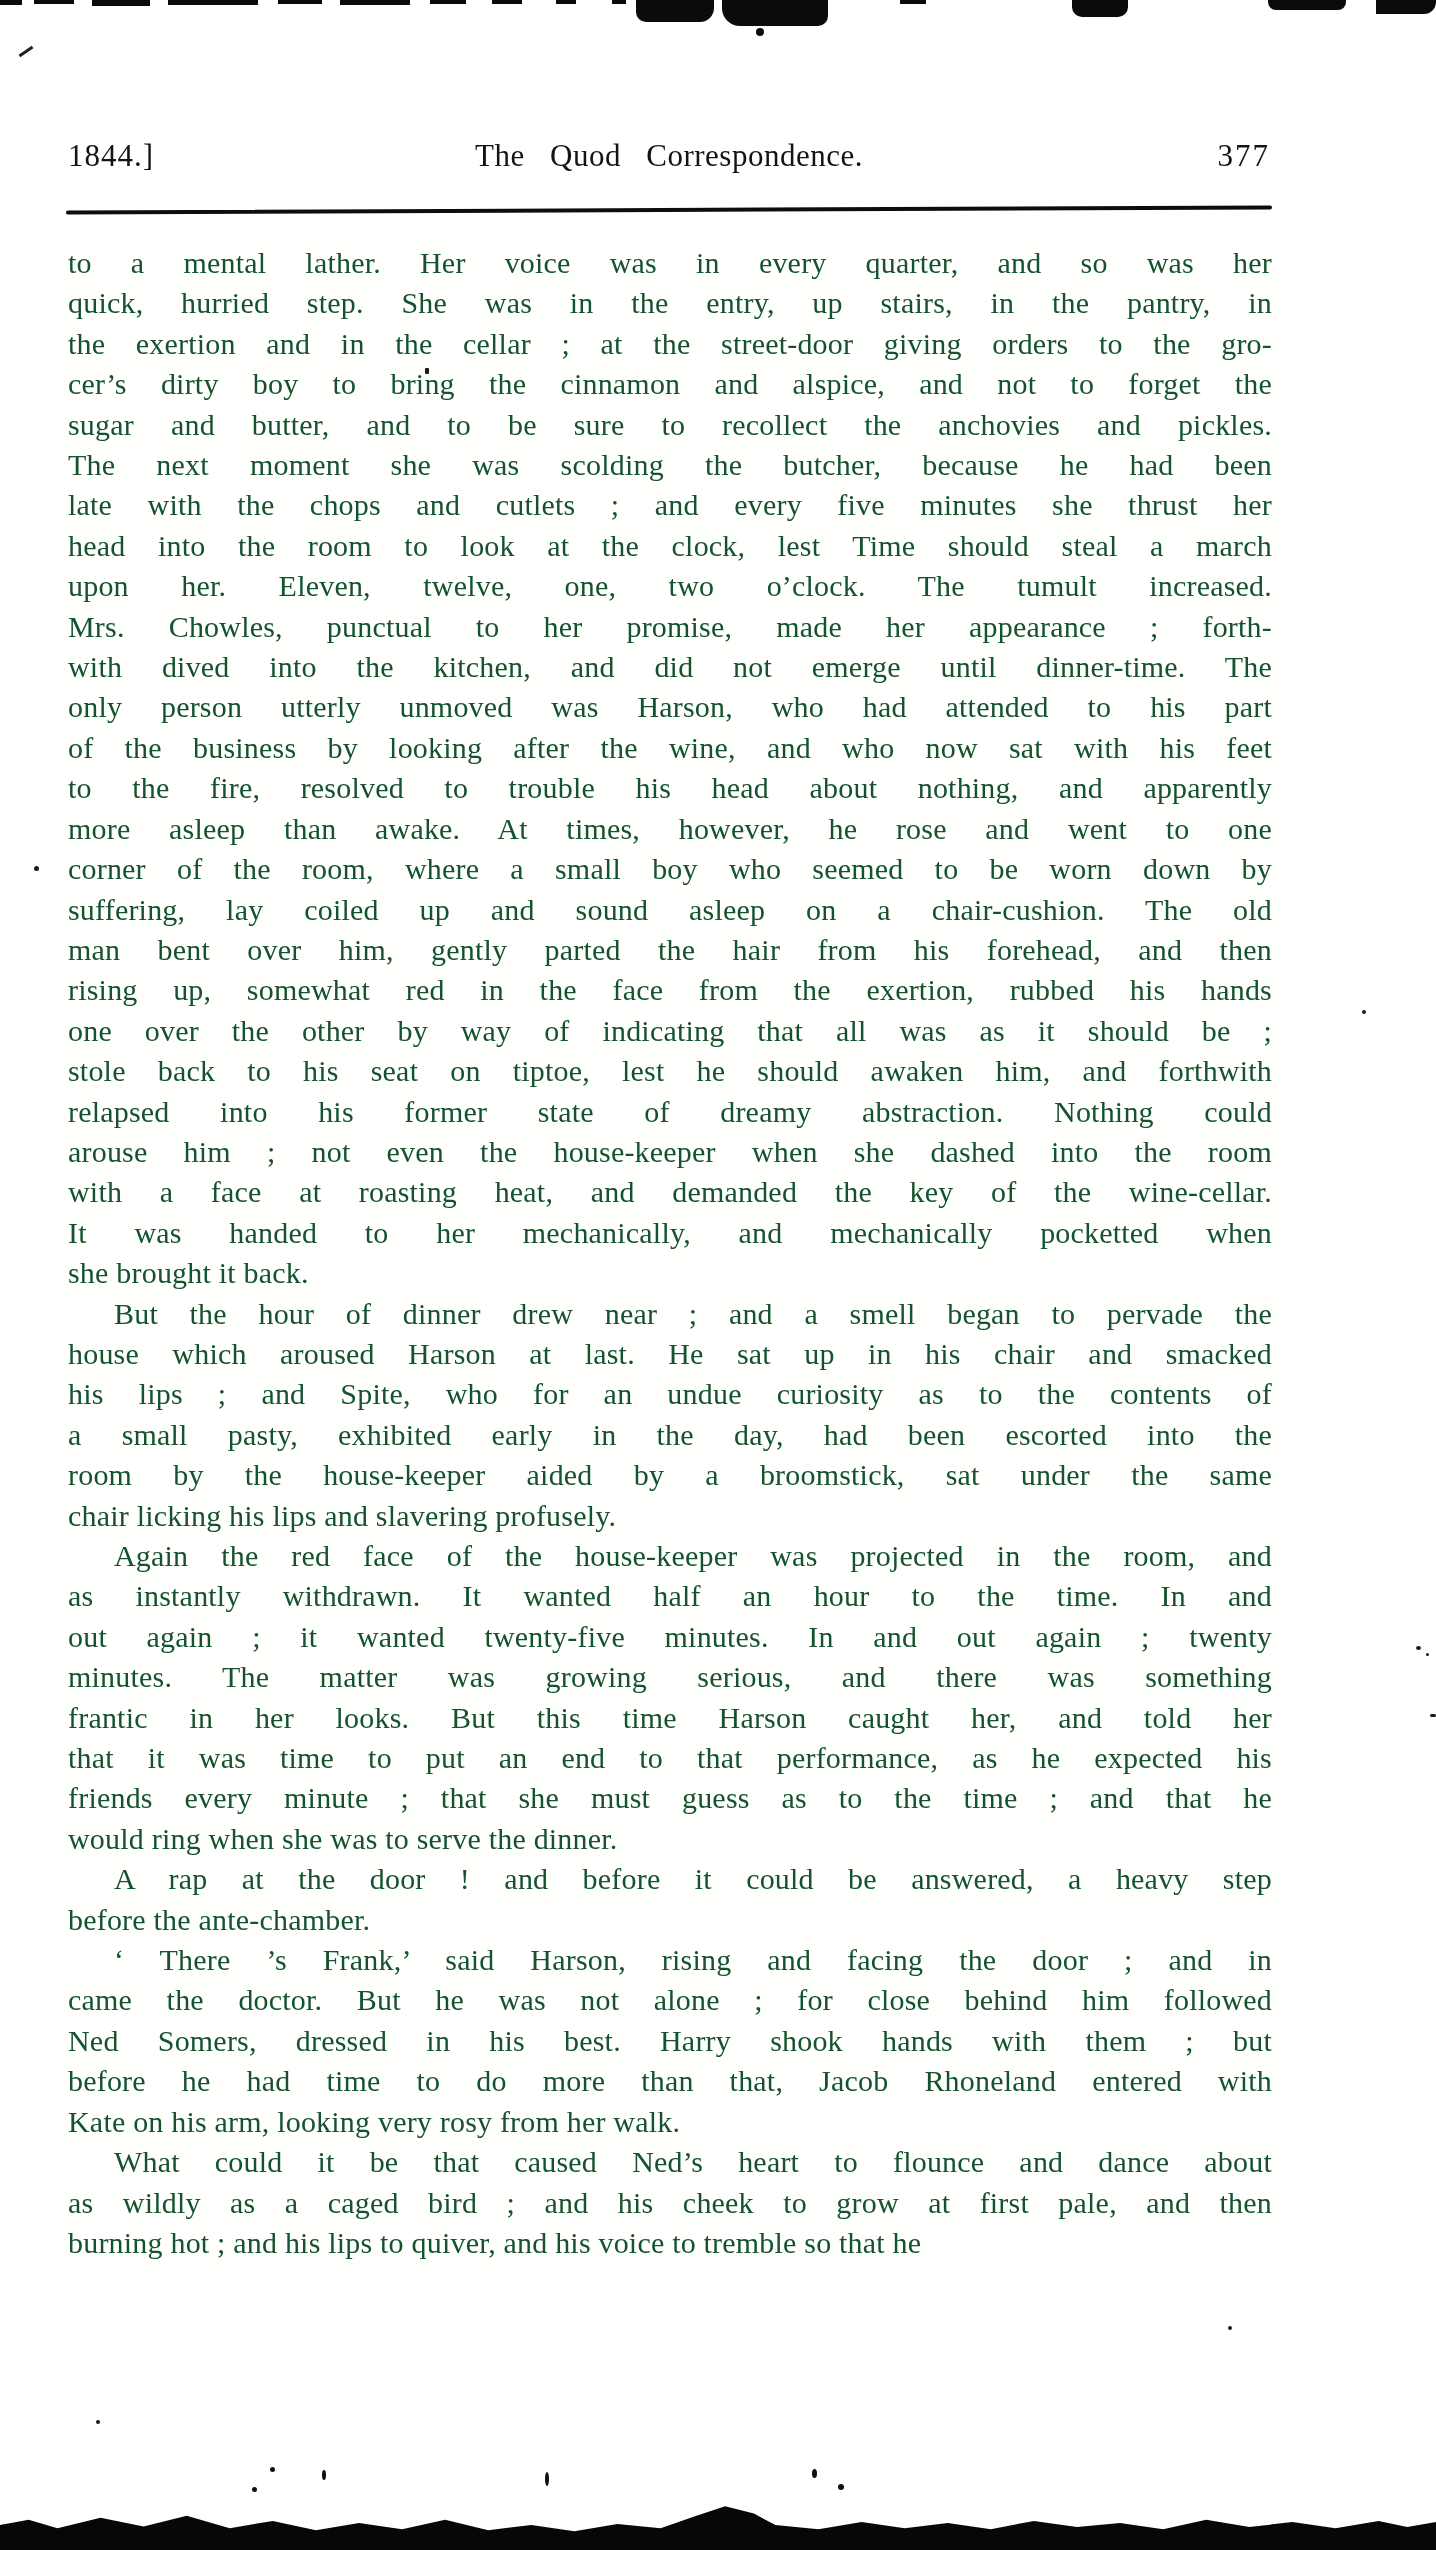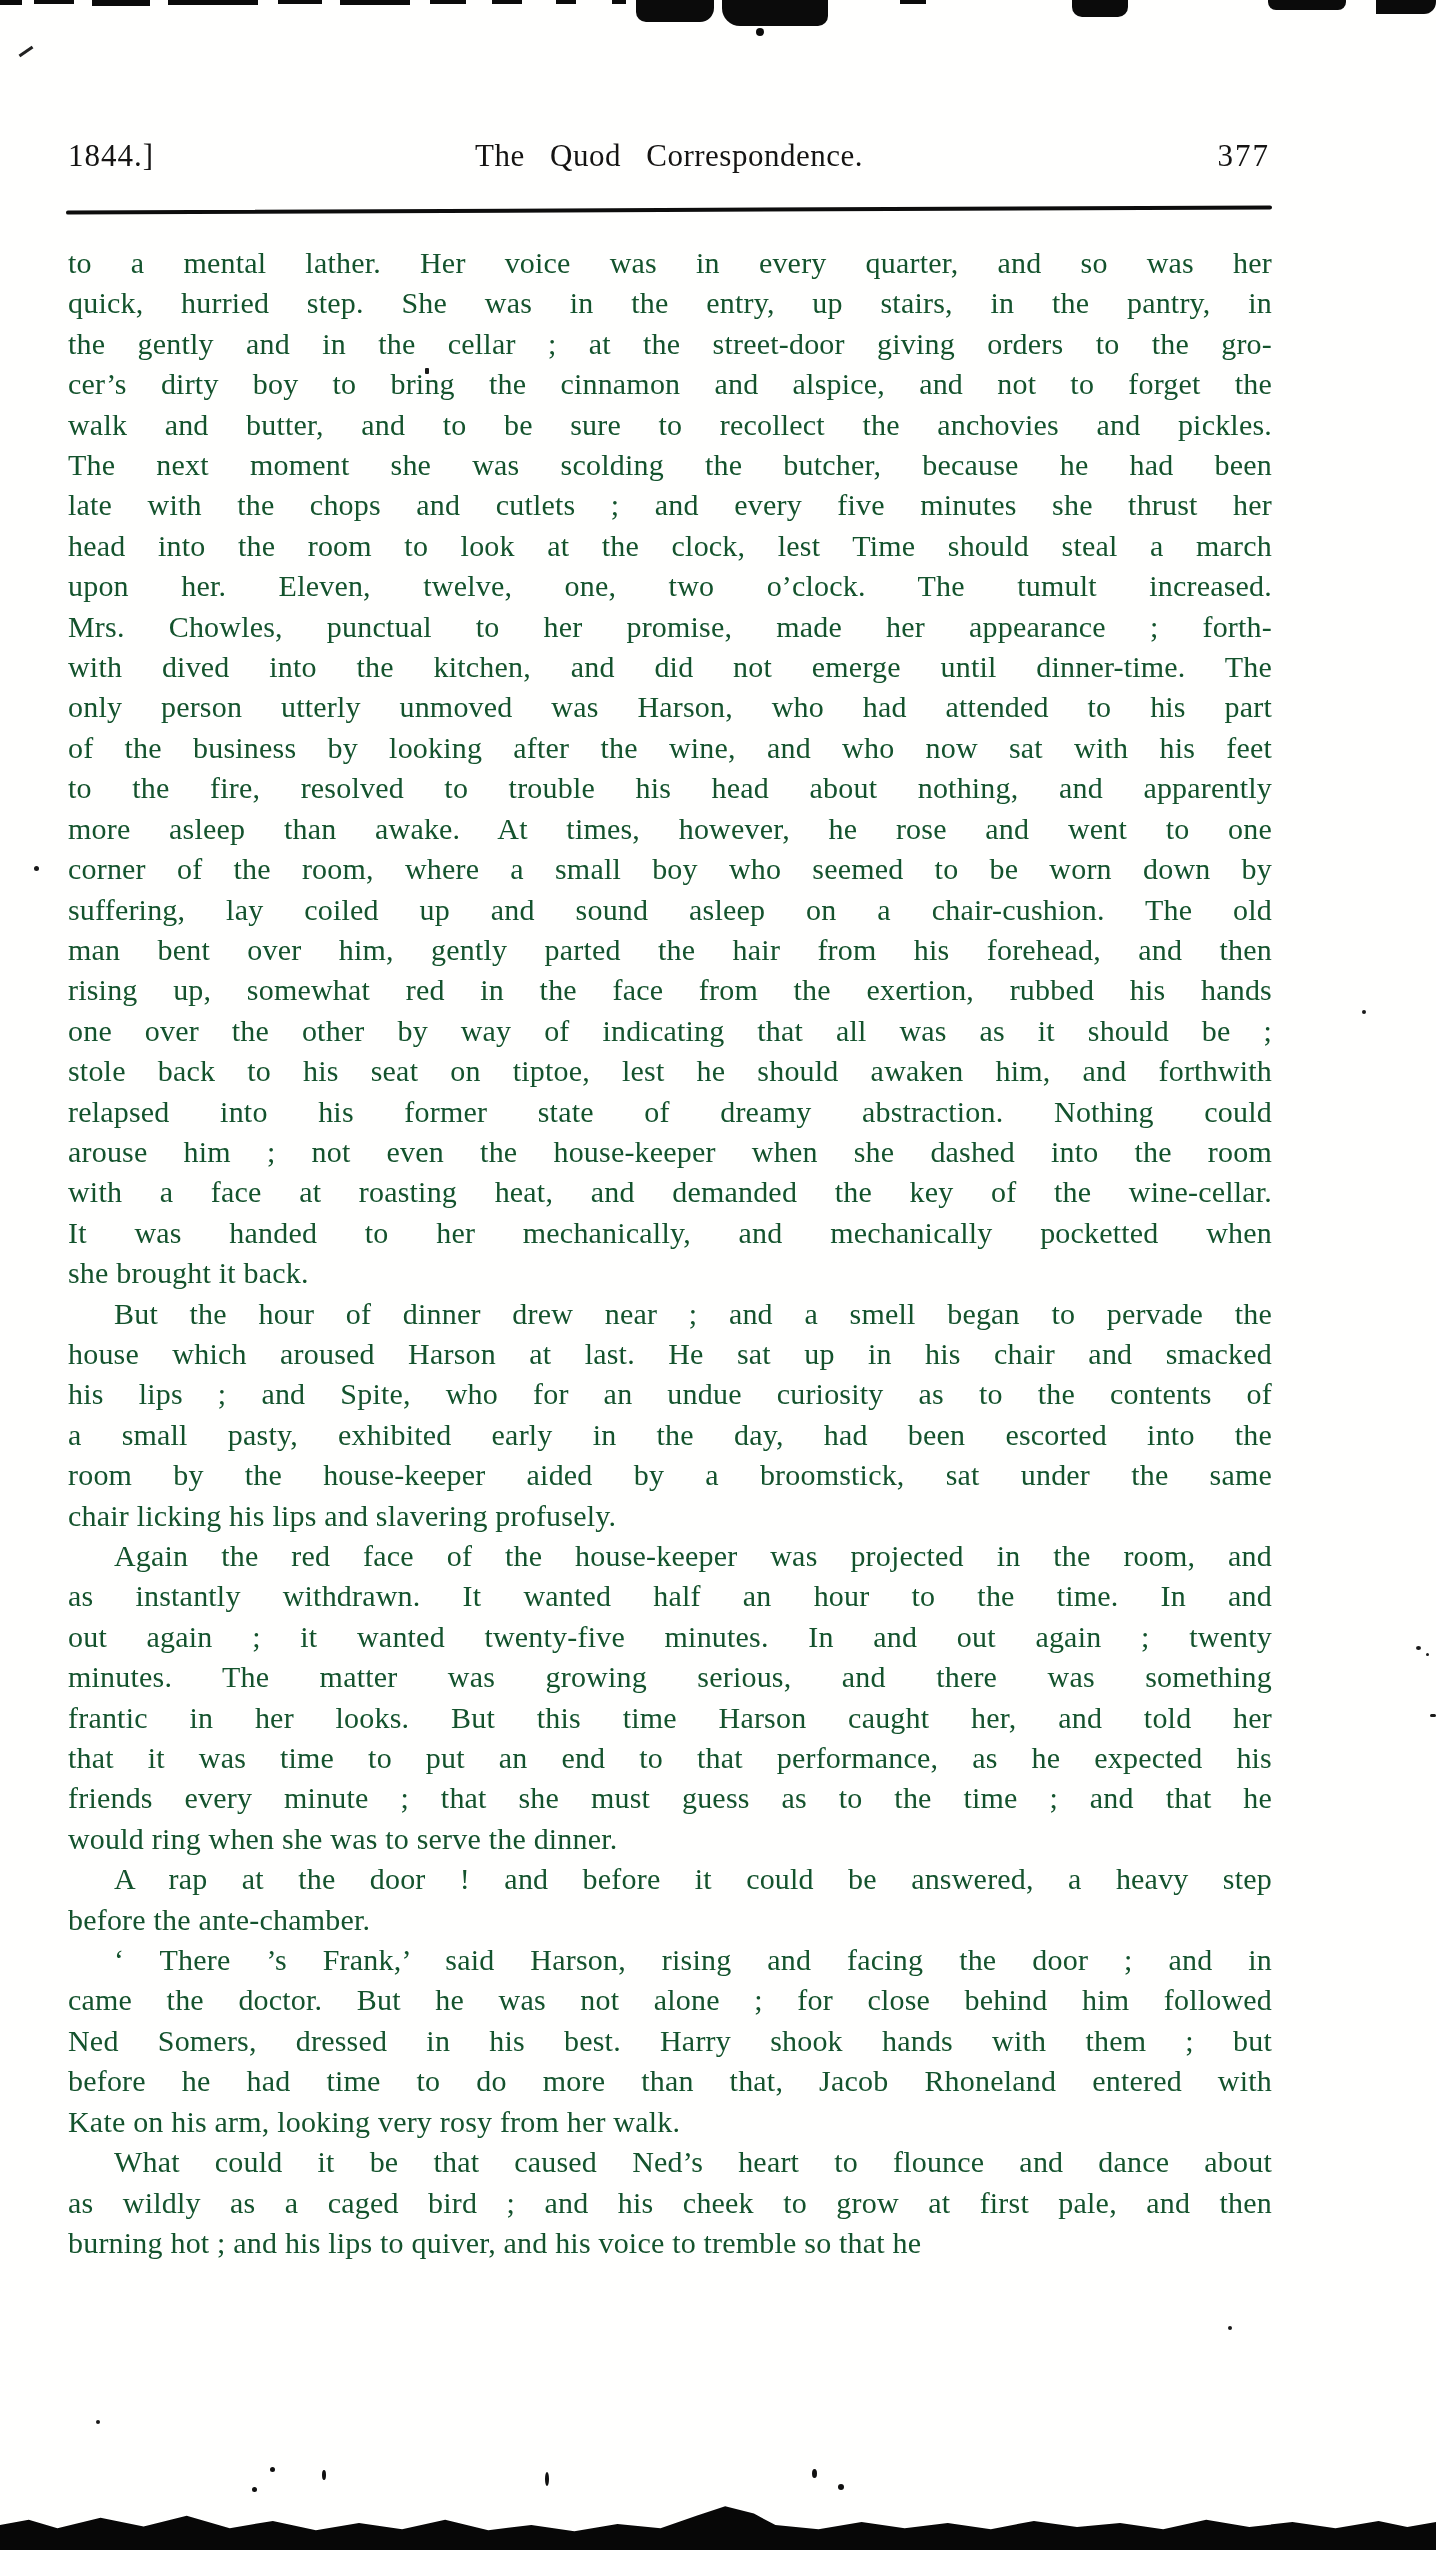--- a/index.html
+++ b/index.html
@@ -103,23 +103,23 @@
     <span class="year">1844.]</span>
     <span class="title">The Quod Correspondence.</span>
     <span class="pagenum">377</span>
   </div>
   <div class="rule"></div>
 
   <div class="text-block">
       <div>
         <div class="line">to a mental lather.  Her voice was in every quarter, and so was her</div>
         <div class="line">quick, hurried step.  She was in the entry, up stairs, in the pantry, in</div>
-        <div class="line">the gently and in the cellar ; at the street-door giving orders to the gro-</div>
+        <div class="line">the exertion and in the cellar ; at the street-door giving orders to the gro-</div>
         <div class="line">cer’s dirty boy to bring the cinnamon and alspice, and not to forget the</div>
-        <div class="line">walk and butter, and to be sure to recollect the anchovies and pickles.</div>
+        <div class="line">sugar and butter, and to be sure to recollect the anchovies and pickles.</div>
         <div class="line">The next moment she was scolding the butcher, because he had been</div>
         <div class="line">late with the chops and cutlets ; and every five minutes she thrust her</div>
         <div class="line">head into the room to look at the clock, lest Time should steal a march</div>
         <div class="line">upon her.  Eleven, twelve, one, two o’clock.  The tumult increased.</div>
         <div class="line">Mrs. Chowles, punctual to her promise, made her appearance ; forth-</div>
         <div class="line">with dived into the kitchen, and did not emerge until dinner-time.  The</div>
         <div class="line">only person utterly unmoved was Harson, who had attended to his part</div>
         <div class="line">of the business by looking after the wine, and who now sat with his feet</div>
         <div class="line">to the fire, resolved to trouble his head about nothing, and apparently</div>
         <div class="line">more asleep than awake.  At times, however, he rose and went to one</div>

